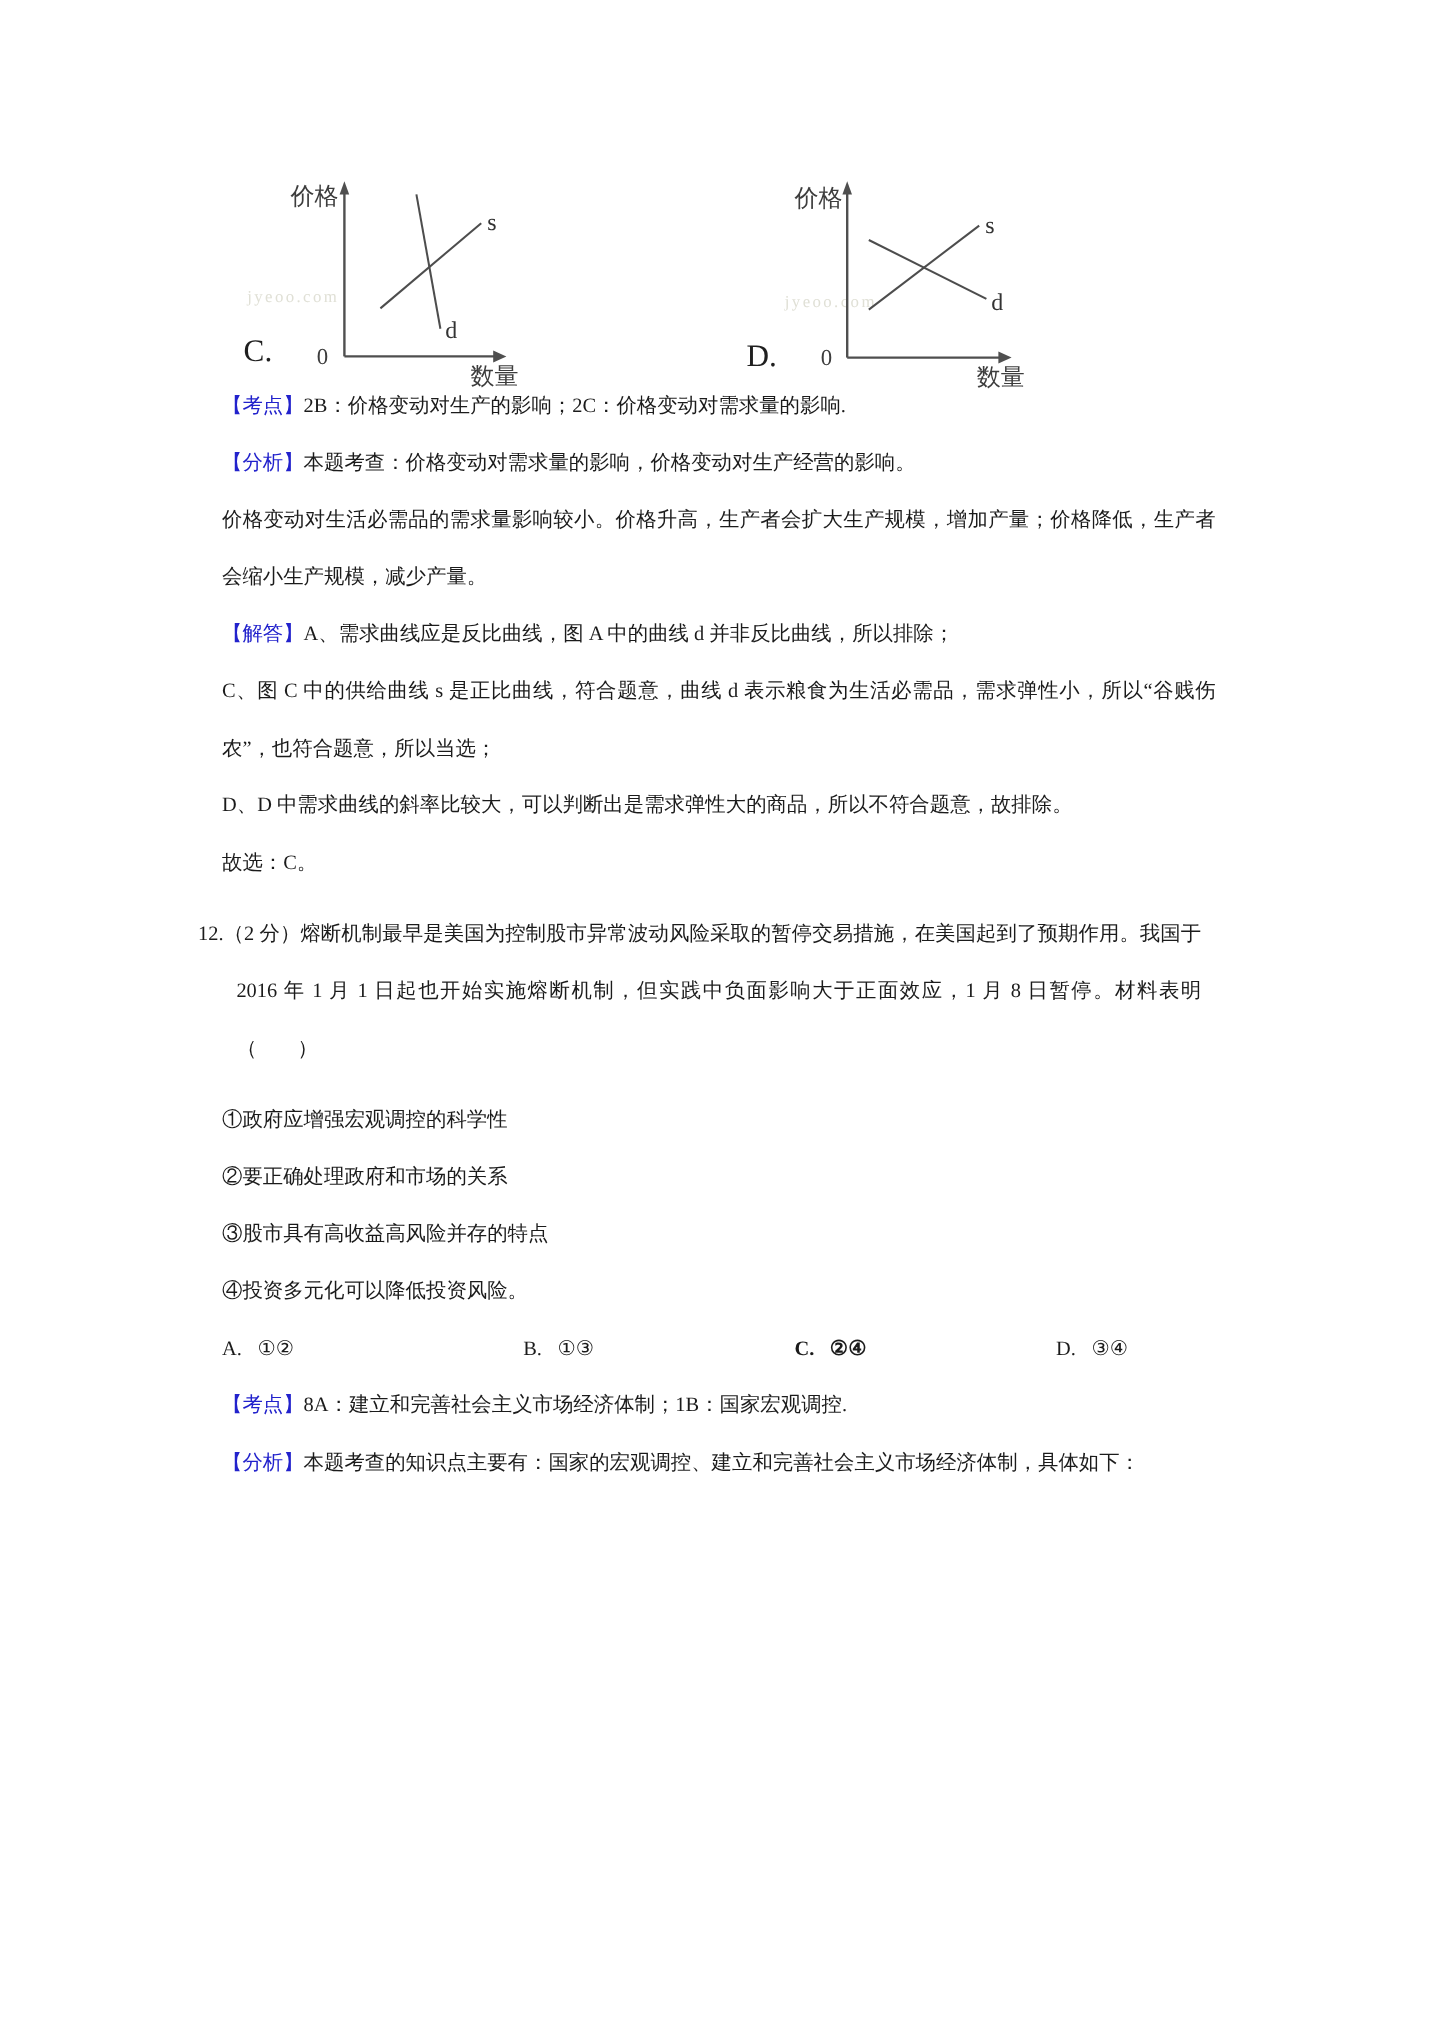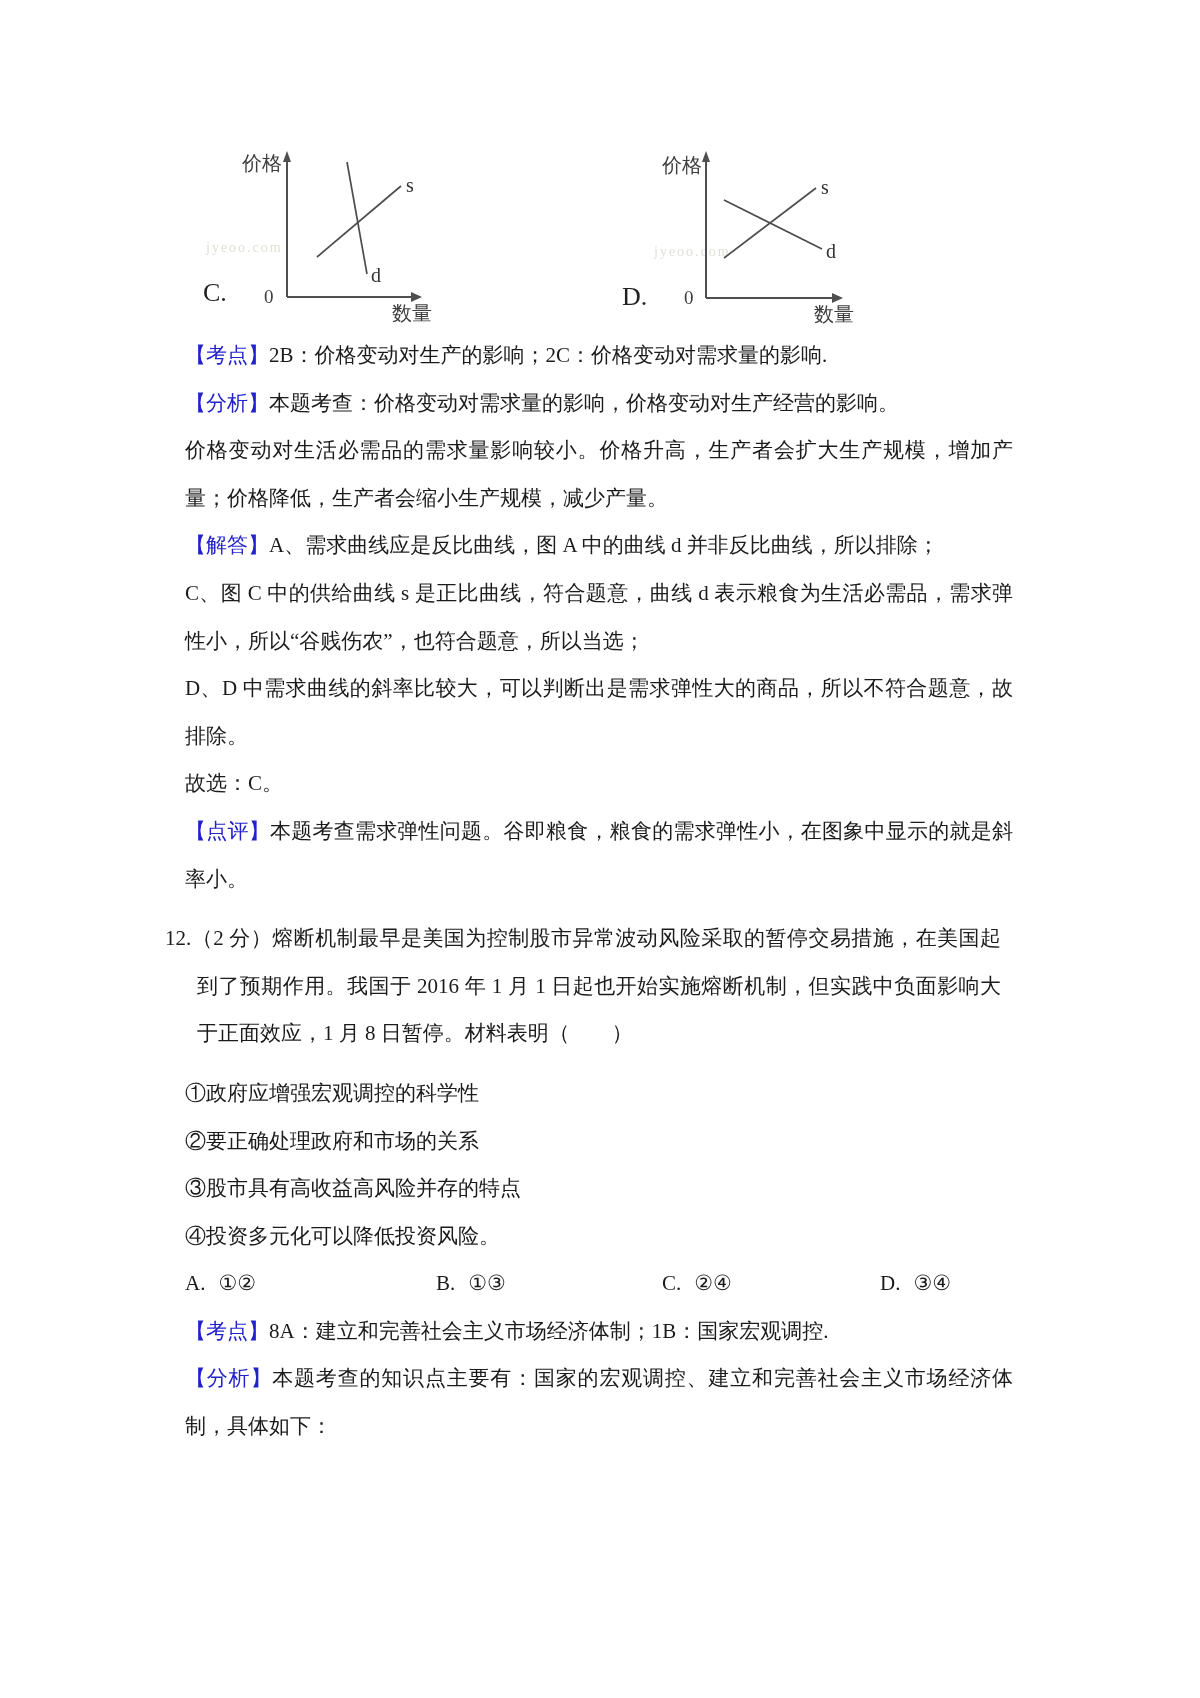--- a/index.html
+++ b/index.html
@@ -14,31 +14,31 @@
   .axis { stroke:#4f4f4f; stroke-width:2; }
   .curve { stroke:#4d4d4d; stroke-width:1.7; }
   .arrow { fill:#4f4f4f; }
   .axis-label { font-size:20px; fill:#3d3d3d; }
   .origin-label { font-size:19px; fill:#3d3d3d; }
   .curve-label { font-size:20px; fill:#333333; }
   .wm { font-size:14px; fill:#e0e0d6; letter-spacing:2px; }
   .optletter { position:absolute; font-size:26px; color:#1f1f1f; }
   
   .textcol {
-    position:absolute; left:153px; top:332px; width:860px;
-    font-size:21px; line-height:47.6px; text-align:justify;
+    position:absolute; left:153px; top:314px; width:860px;
+    font-size:17px; line-height:47.6px; text-align:justify;
   }
   .para  { margin:0; padding-left:32px; }
   .qpara { margin:12px; padding-left:32px; text-indent:-32px; }
   .tag   { color:#2222cc; }
   .options-row { margin:0; padding-left:32px; display:flex;gap:16px; }
   .opt   { display:inline-block; white-space:nowrap; }
   .opt-a { width:235px; }
   .opt-b { width:210px; }
-  .opt-c { width:202px; }
+  .opt-c { width:202px;font-weight:bold; }
   .opt-label { margin-right:13px; }
 </style>
 </head>
 <body>
 
 <div class="page">
 
   <div class="gwrap" style="left:180px; top:130px;">
     <svg width="255" height="195" viewBox="0 0 255 195">
       <text class="wm" x="26" y="122">jyeoo.com</text>
@@ -85,21 +85,20 @@
 
     <p class="para"><span class="tag">【解答】</span><span>A、需求曲线应是反比曲线，图 A 中的曲线 d 并非反比曲线，所以排除；</span></p>
 
 
     <p class="para">C、图 C 中的供给曲线 s 是正比曲线，符合题意，曲线 d 表示粮食为生活必需品，需求弹性小，所以“谷贱伤农”，也符合题意，所以当选；</p>
 
     <p class="para">D、D 中需求曲线的斜率比较大，可以判断出是需求弹性大的商品，所以不符合题意，故排除。</p>
 
     <p class="para">故选：C。</p>
 
-    <p class="para"><span class="tag">【点评】</span><span>本题考查需求弹性问题。谷即粮食，粮食的需求弹性小，在图象中显示的就是斜率小。</span></p>
 
     <p class="qpara"><span>12.（2 分）</span><span>熔断机制最早是美国为控制股市异常波动风险采取的暂停交易措施，在美国起到了预期作用。我国于 2016 年 1 月 1 日起也开始实施熔断机制，但实践中负面影响大于正面效应，1 月 8 日暂停。材料表明（　　）</span></p>
 
     <p class="para">①政府应增强宏观调控的科学性</p>
     <p class="para">②要正确处理政府和市场的关系</p>
     <p class="para">③股市具有高收益高风险并存的特点</p>
     <p class="para">④投资多元化可以降低投资风险。</p>
 
     <p class="options-row">
       <span class="opt opt-a"><span class="opt-label">A.</span><span>①②</span></span>

